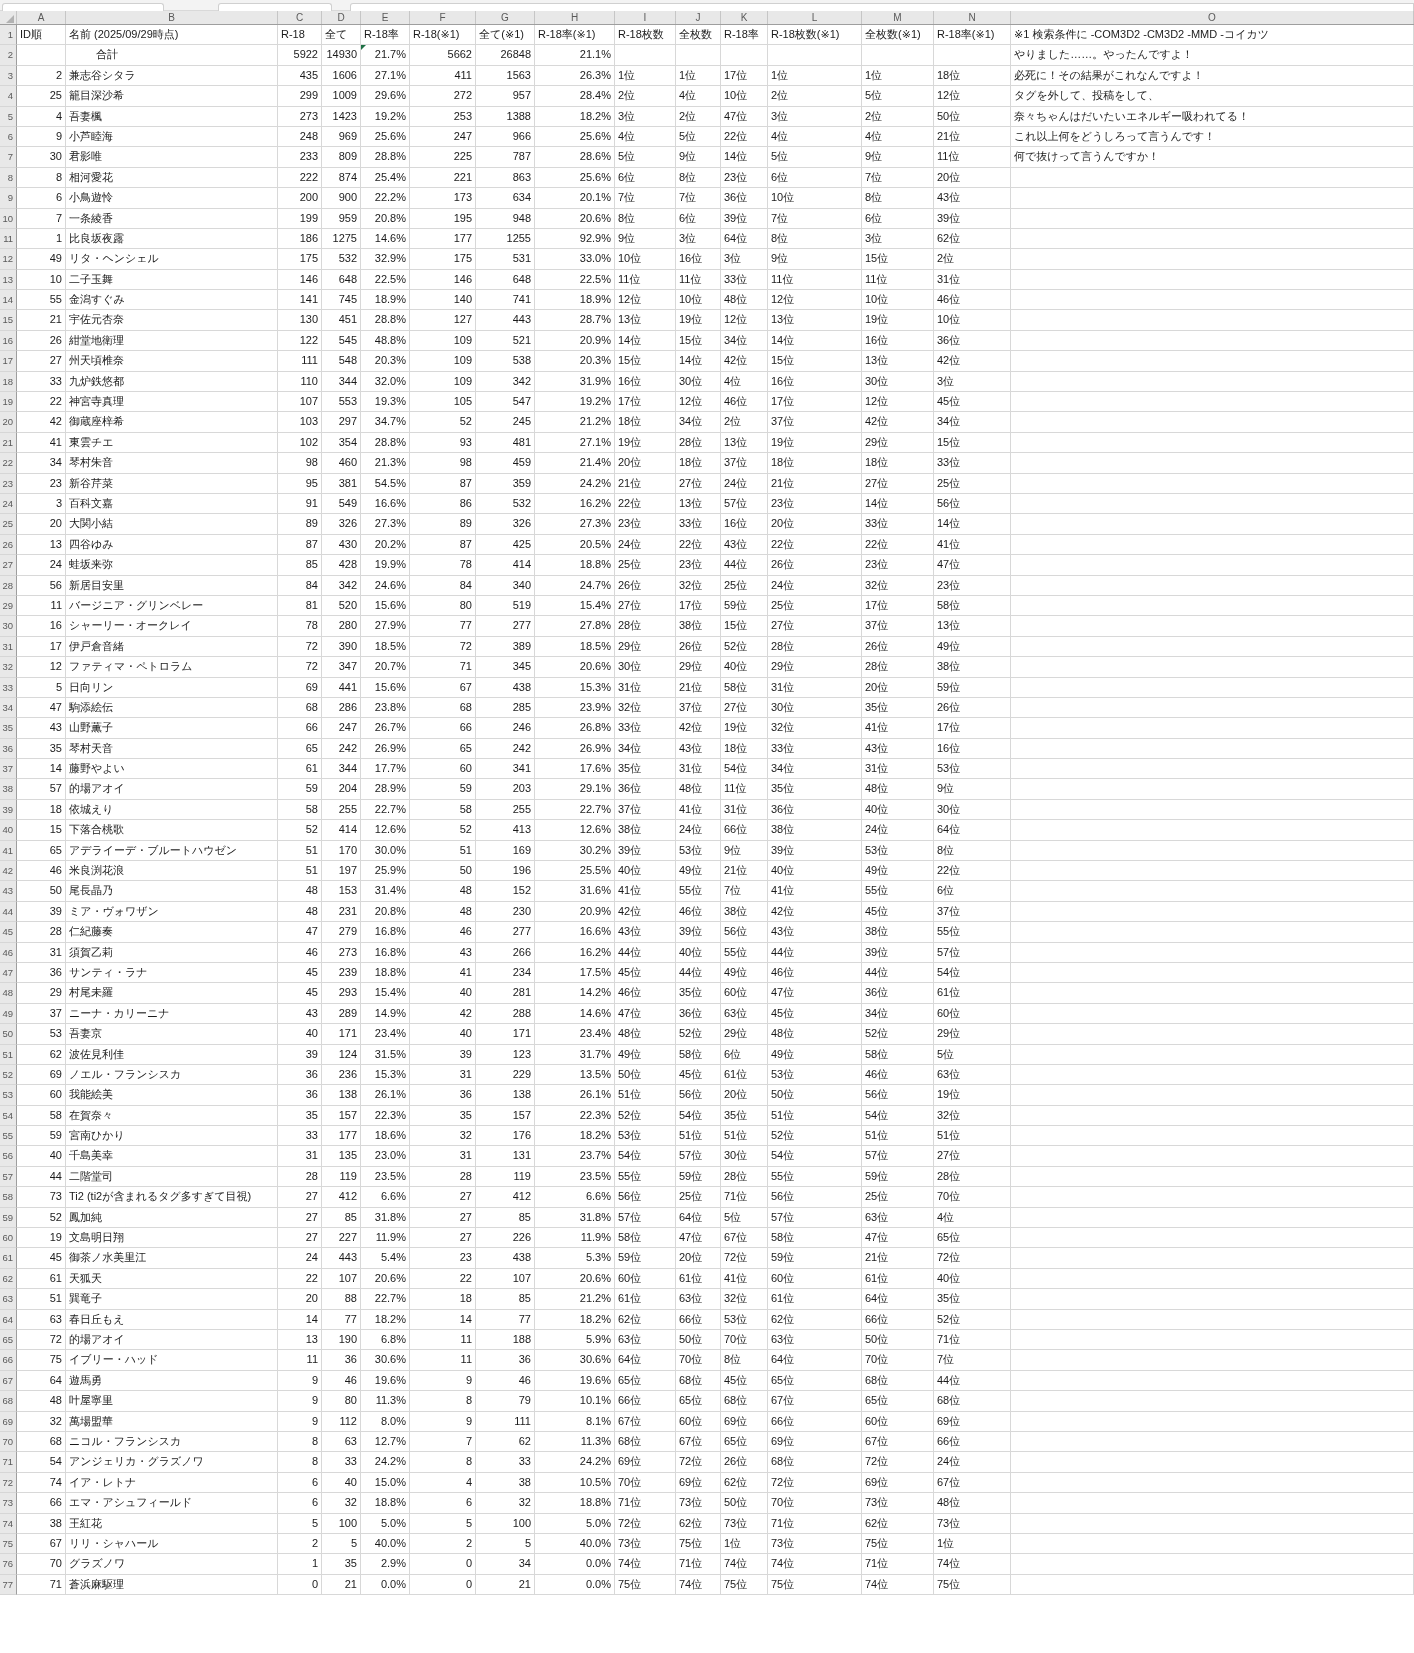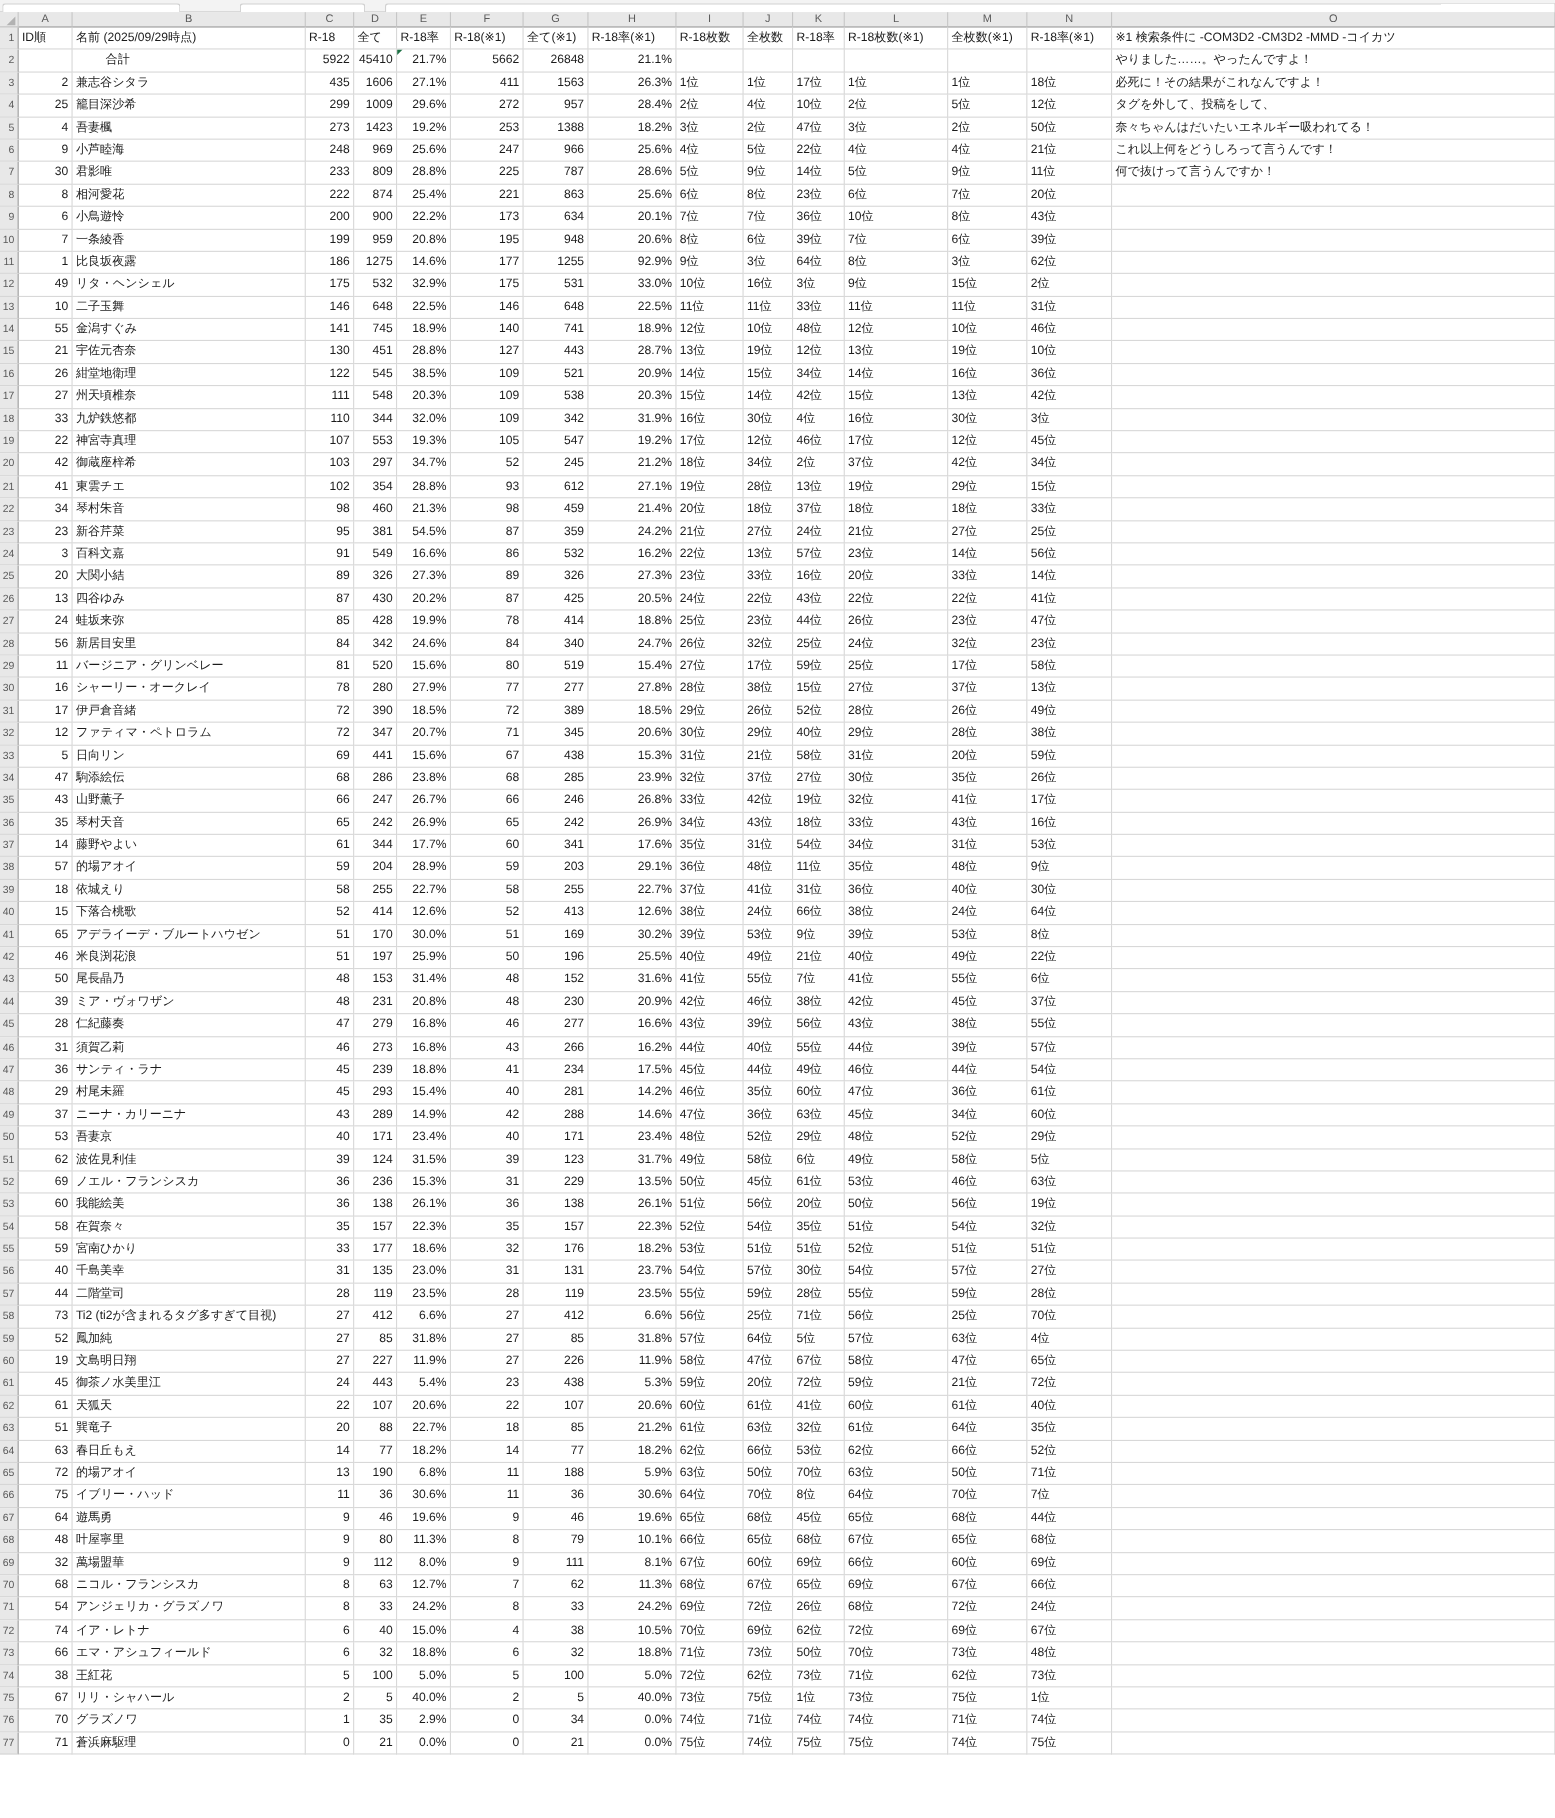--- a/index.html
+++ b/index.html
@@ -89,21 +89,21 @@
       <div class="cell w-l left">R-18枚数(※1)</div>
       <div class="cell w-m left">全枚数(※1)</div>
       <div class="cell w-n left">R-18率(※1)</div>
       <div class="cell w-o left">※1 検索条件に -COM3D2 -CM3D2 -MMD -コイカツ</div>
     </div>
     <div class="grid-row">
       <div class="rownum">2</div>
       <div class="cell w-a num"></div>
       <div class="cell w-b left total-label">合計</div>
       <div class="cell w-c num">5922</div>
-      <div class="cell w-d num">45410</div>
+      <div class="cell w-d num">14930</div>
       <div class="cell w-e num err">21.7%</div>
       <div class="cell w-f num">5662</div>
       <div class="cell w-g num">26848</div>
       <div class="cell w-h num">21.1%</div>
       <div class="cell w-i left"></div>
       <div class="cell w-j left"></div>
       <div class="cell w-k left"></div>
       <div class="cell w-l left"></div>
       <div class="cell w-m left"></div>
       <div class="cell w-n left"></div>
@@ -342,21 +342,21 @@
       <div class="cell w-m left">19位</div>
       <div class="cell w-n left">10位</div>
       <div class="cell w-o left"></div>
     </div>
     <div class="grid-row">
       <div class="rownum">16</div>
       <div class="cell w-a num">26</div>
       <div class="cell w-b left">紺堂地衛理</div>
       <div class="cell w-c num">122</div>
       <div class="cell w-d num">545</div>
-      <div class="cell w-e num">38.5%</div>
+      <div class="cell w-e num">48.8%</div>
       <div class="cell w-f num">109</div>
       <div class="cell w-g num">521</div>
       <div class="cell w-h num">20.9%</div>
       <div class="cell w-i left">14位</div>
       <div class="cell w-j left">15位</div>
       <div class="cell w-k left">34位</div>
       <div class="cell w-l left">14位</div>
       <div class="cell w-m left">16位</div>
       <div class="cell w-n left">36位</div>
       <div class="cell w-o left"></div>
@@ -434,21 +434,21 @@
       <div class="cell w-o left"></div>
     </div>
     <div class="grid-row">
       <div class="rownum">21</div>
       <div class="cell w-a num">41</div>
       <div class="cell w-b left">東雲チエ</div>
       <div class="cell w-c num">102</div>
       <div class="cell w-d num">354</div>
       <div class="cell w-e num">28.8%</div>
       <div class="cell w-f num">93</div>
-      <div class="cell w-g num">612</div>
+      <div class="cell w-g num">481</div>
       <div class="cell w-h num">27.1%</div>
       <div class="cell w-i left">19位</div>
       <div class="cell w-j left">28位</div>
       <div class="cell w-k left">13位</div>
       <div class="cell w-l left">19位</div>
       <div class="cell w-m left">29位</div>
       <div class="cell w-n left">15位</div>
       <div class="cell w-o left"></div>
     </div>
     <div class="grid-row">

